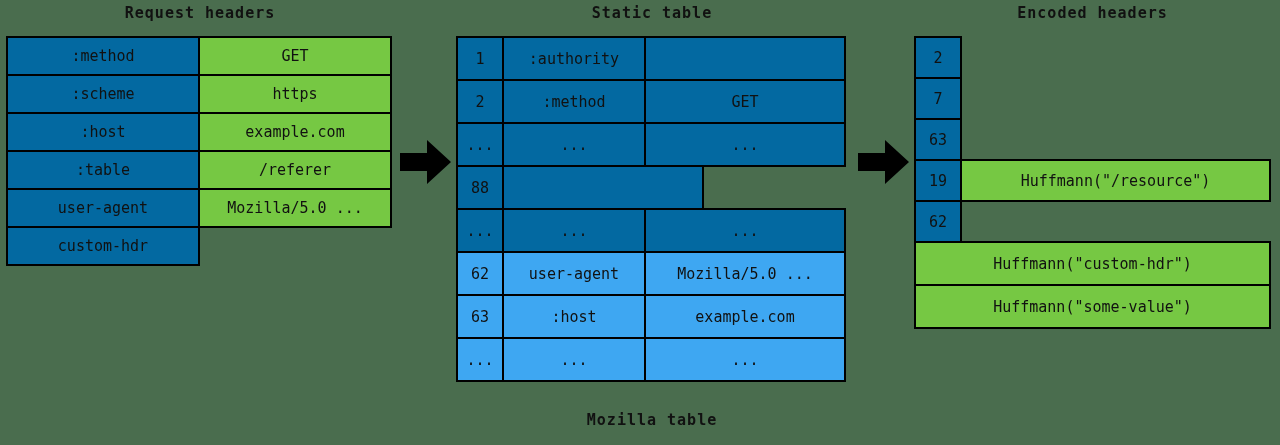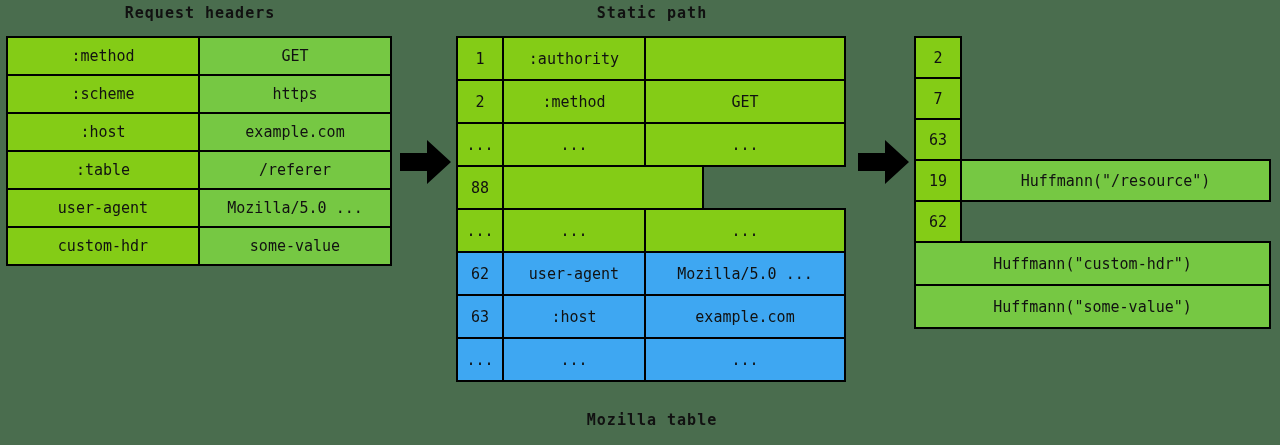--- a/index.html
+++ b/index.html
@@ -29,21 +29,21 @@
   .row{display:flex;}
   .cell{
     box-sizing:border-box;
     border:2px solid #000000;
     display:flex;align-items:center;justify-content:center;
     font-size:15px;
     color:#111111;
     white-space:nowrap;
     overflow:hidden;
   }
-  .gray{background:#84cc16;}
+  .gray{background:#0369a1;}
   .green{background:#76c843;}
   .blue{background:#3ea7f2;}
 
   
   #req-table{left:3px;top:36px;}
   #req-table .row{margin-top:-2px;}
   #req-table .row:first-child{margin-top:0;}
   #req-table .k{width:194px;height:40px;margin-right:-2px;}
   #req-table .v{width:194px;height:40px;}
 
@@ -67,24 +67,25 @@
   
   .arrow{position:absolute;}
 </style>
 </head>
 <body>
 
 <div class="stage">
 
   <div class="title" style="left:3px;top:4px;width:388px;">Request headers</div>
 
-  <div class="title" style="left:453px;top:4px;width:392px;">Static path</div>
+  <div class="title" style="left:453px;top:4px;width:392px;">Static table</div>
 
   <div class="title" style="left:453px;top:411px;width:392px;">Mozilla table</div>
 
+  <div class="title" style="left:911px;top:4px;width:357px;">Encoded headers</div>
 
   <div class="panel" id="req-table">
 
     <div class="row">
       <div class="cell gray k">:method</div>
       <div class="cell green v">GET</div>
     </div>
     <div class="row">
       <div class="cell gray k">:scheme</div>
       <div class="cell green v">https</div>
@@ -96,21 +97,20 @@
     <div class="row">
       <div class="cell gray k">:table</div>
       <div class="cell green v">/referer</div>
     </div>
     <div class="row">
       <div class="cell gray k">user-agent</div>
       <div class="cell green v">Mozilla/5.0 ...</div>
     </div>
     <div class="row">
       <div class="cell gray k">custom-hdr</div>
-      <div class="cell green v">some-value</div>
     </div>
   </div>
 
   <div class="arrow" style="left:397px;top:138px;">
     <svg width="52" height="48" viewBox="0 0 52 48" xmlns="http://www.w3.org/2000/svg">
       <polygon points="0,15 27,15 27,2 51,24 27,46 27,33 0,33" fill="#000000"></polygon>
     </svg>
   </div>
 
   <div class="panel" id="tbl-table">

